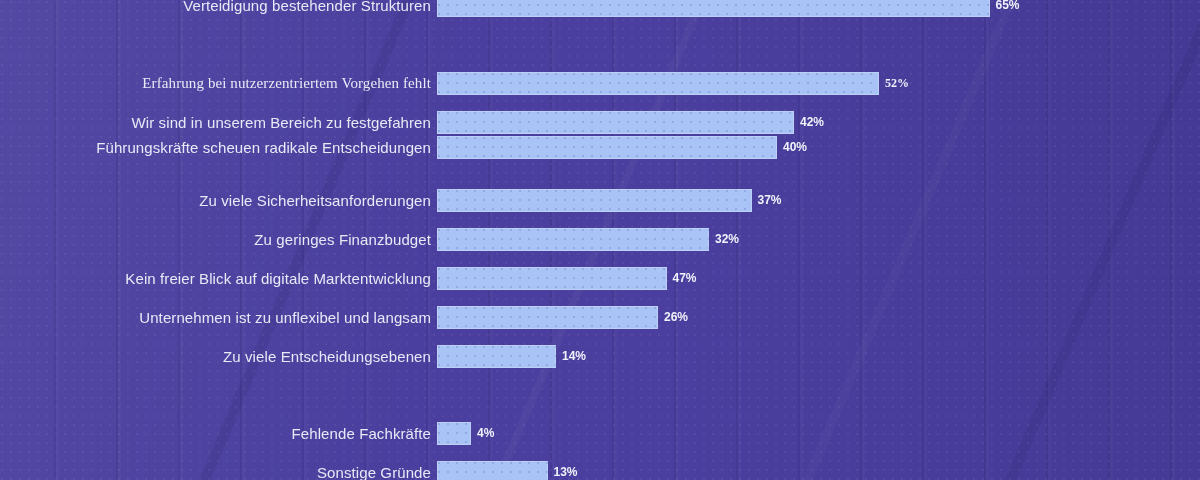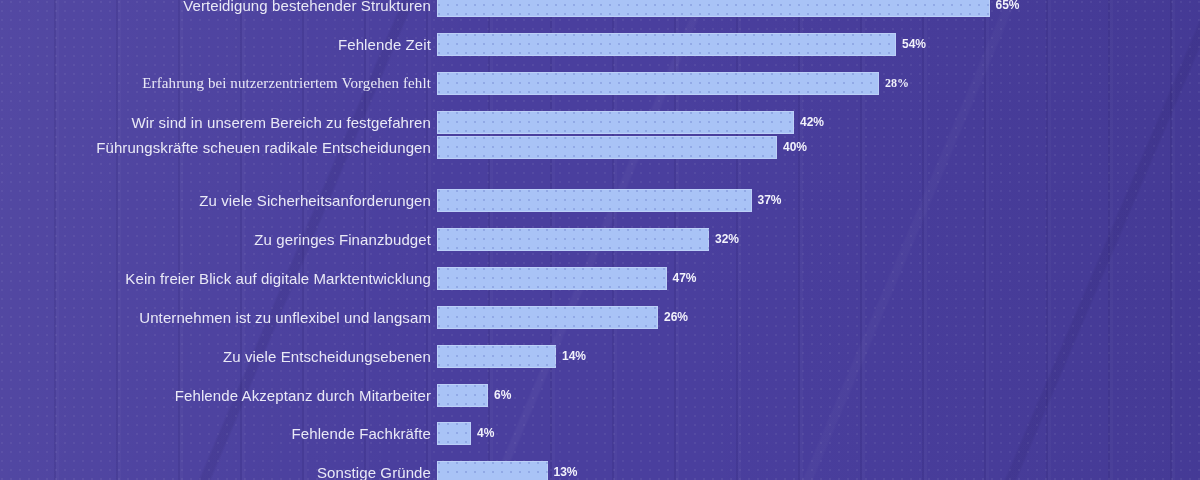--- a/index.html
+++ b/index.html
@@ -117,32 +117,25 @@
   <div class="bg-layer bg-dots"></div>
 
   <div class="plot" id="plot">
       <div class="row" style="top: -6px;">
         <div class="cat-label">Verteidigung bestehender Strukturen</div>
         <div class="bar-wrap">
           <div class="bar" style="width: 552.5px;"></div>
           <div class="val-label">65%</div>
         </div>
       </div>
-      <div class="row" style="top: 32.95px;">
-        <div class="cat-label">Fehlende Zeit</div>
-        <div class="bar-wrap">
-          <div class="bar" style="width: 459px;"></div>
-          <div class="val-label">54%</div>
-        </div>
-      </div>
       <div class="row" style="top: 71.9px; font-family: Liberation Serif, serif;">
         <div class="cat-label">Erfahrung bei nutzerzentriertem Vorgehen fehlt</div>
         <div class="bar-wrap">
           <div class="bar" style="width: 442px;"></div>
-          <div class="val-label">28%</div>
+          <div class="val-label">52%</div>
         </div>
       </div>
       <div class="row" style="top: 110.85px;">
         <div class="cat-label">Wir sind in unserem Bereich zu festgefahren</div>
         <div class="bar-wrap">
           <div class="bar" style="width: 357px;"></div>
           <div class="val-label">42%</div>
         </div>
       </div>
       <div class="row" style="top: 136px;">
@@ -180,27 +173,20 @@
           <div class="val-label">26%</div>
         </div>
       </div>
       <div class="row" style="top: 344.55px;">
         <div class="cat-label">Zu viele Entscheidungsebenen</div>
         <div class="bar-wrap">
           <div class="bar" style="width: 119px;"></div>
           <div class="val-label">14%</div>
         </div>
       </div>
-      <div class="row" style="top: 383.5px;">
-        <div class="cat-label">Fehlende Akzeptanz durch Mitarbeiter</div>
-        <div class="bar-wrap">
-          <div class="bar" style="width: 51px;"></div>
-          <div class="val-label">6%</div>
-        </div>
-      </div>
       <div class="row" style="top: 422.45px;">
         <div class="cat-label">Fehlende Fachkräfte</div>
         <div class="bar-wrap">
           <div class="bar" style="width: 34px;"></div>
           <div class="val-label">4%</div>
         </div>
       </div>
       <div class="row" style="top: 461.4px;">
         <div class="cat-label">Sonstige Gründe</div>
         <div class="bar-wrap">

